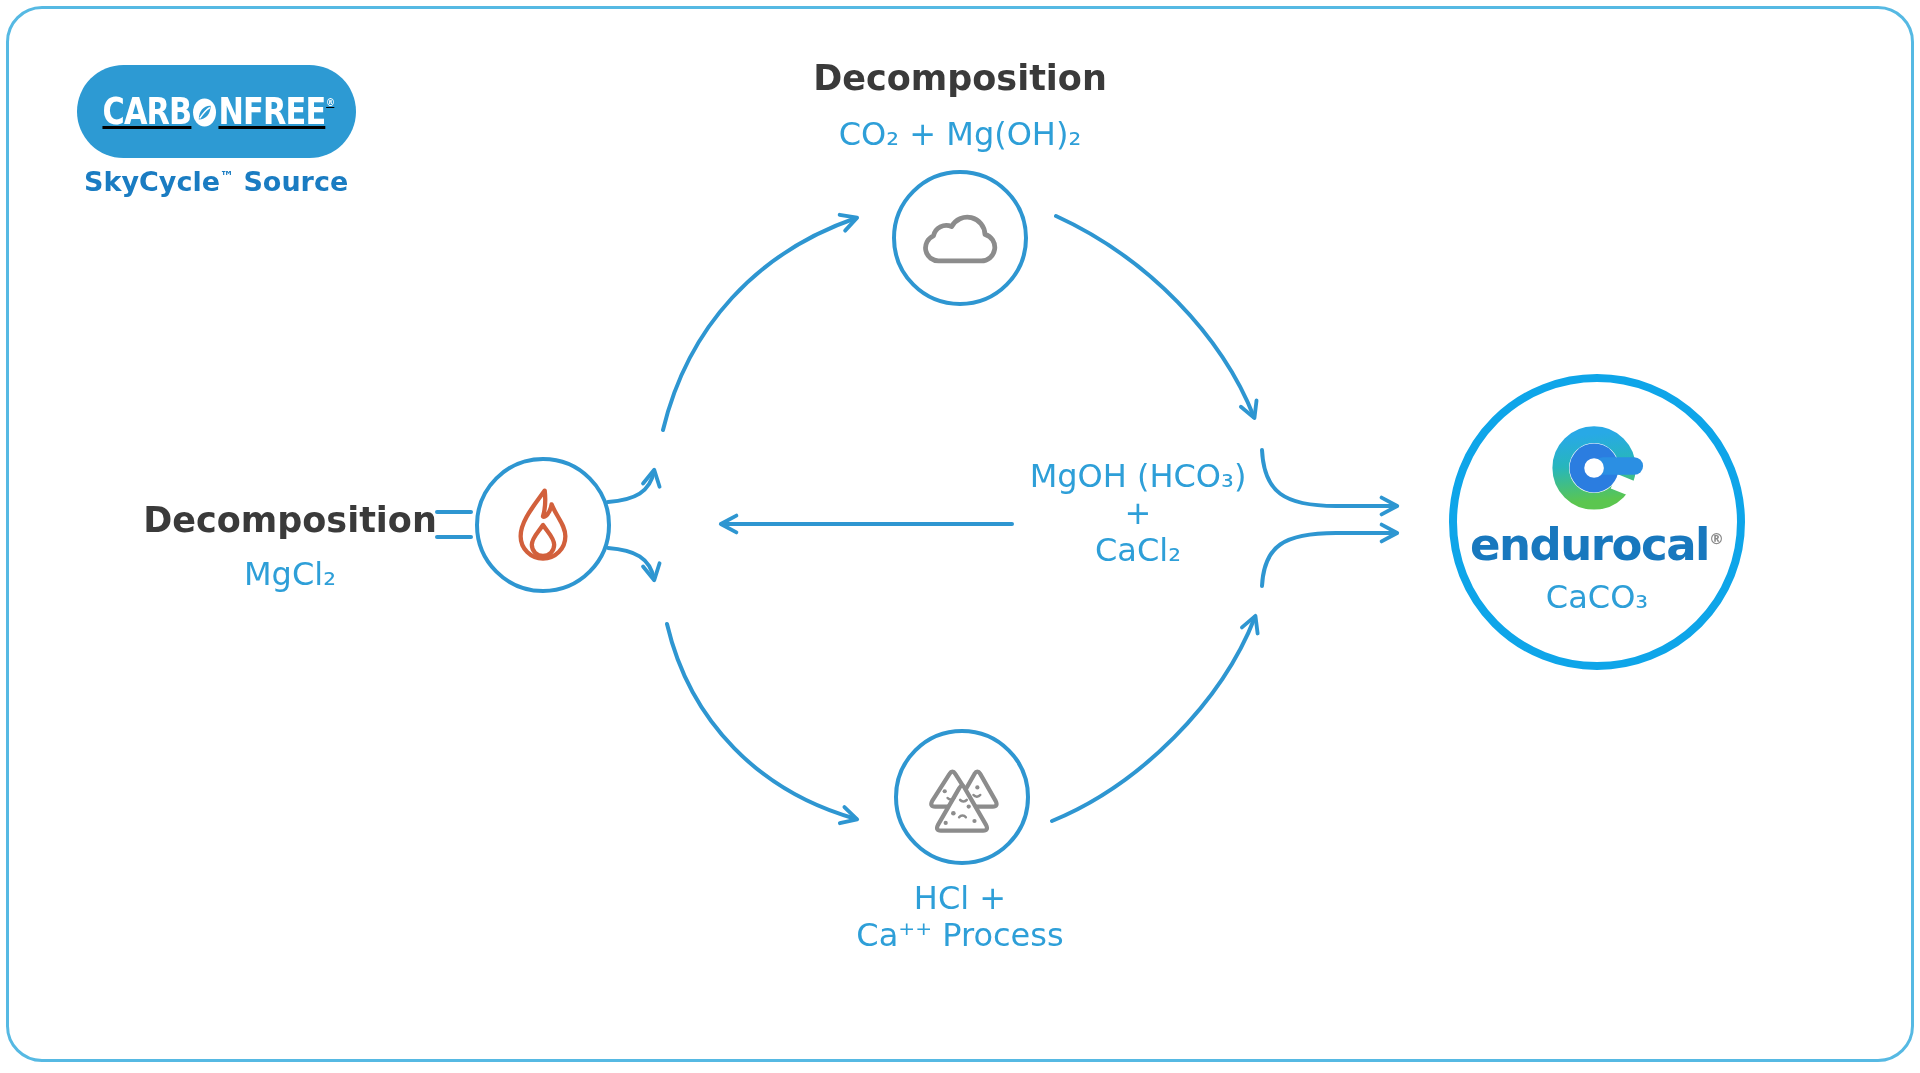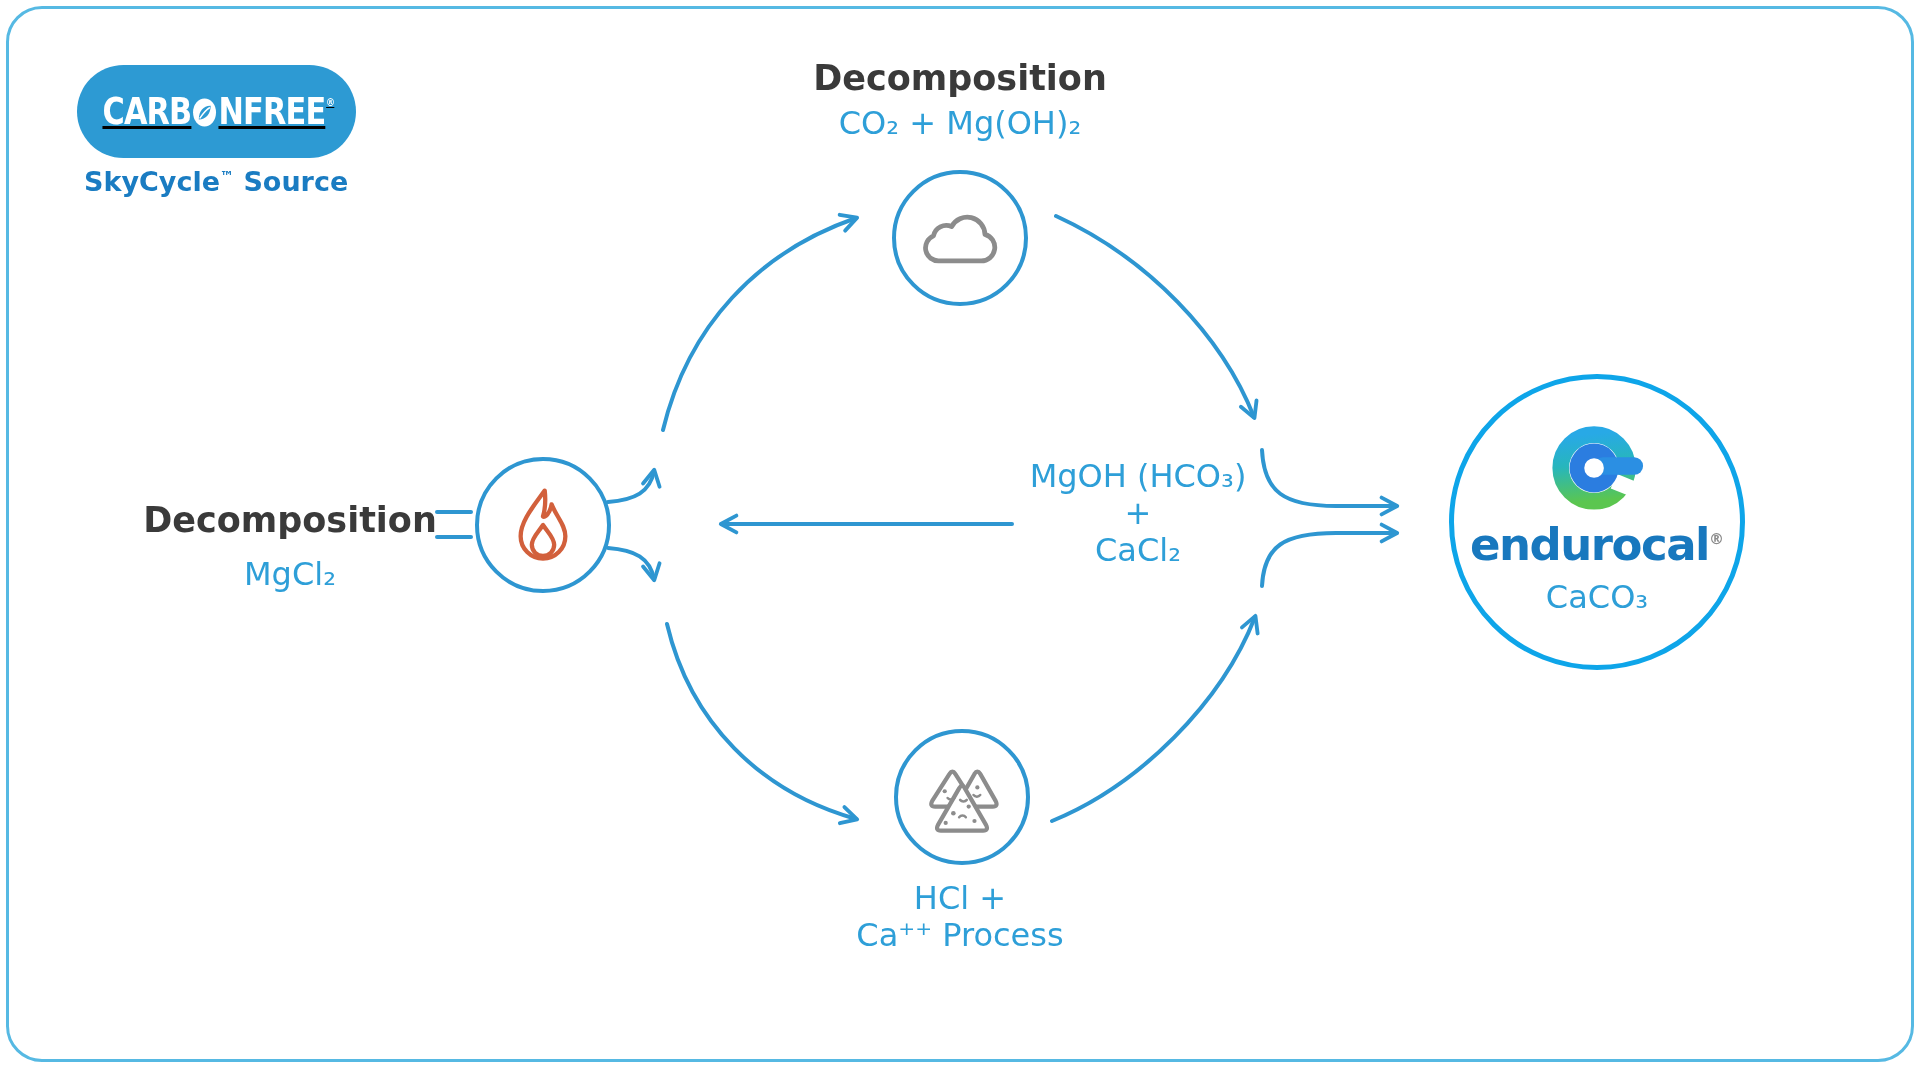--- a/index.html
+++ b/index.html
@@ -5,21 +5,21 @@
   html,body{margin:0;padding:0;background:#ffffff;}
   body{font-family:"DejaVu Sans","Liberation Sans",sans-serif;}
   .canvas{position:relative;width:1920px;height:1073px;background:#fff;overflow:hidden;}
   .frame{position:absolute;left:6px;top:6px;width:1902px;height:1050px;border:3px solid #56B9E3;border-radius:36px;}
   .abs{position:absolute;}
   .center{text-align:center;}
   .node-title{font-size:35px;font-weight:bold;color:#3A3A3A;line-height:40px;}
   .formula{font-size:32px;color:#2E9FD8;line-height:37px;}
   .circle{position:absolute;border-radius:50%;background:#fff;display:flex;align-items:center;justify-content:center;box-sizing:border-box;}
   .small-circle{width:136px;height:136px;border:4px solid #2E96D1;}
-  .big-circle{width:296px;height:296px;border:5px solid #0ea5e9;flex-direction:column;align-items:center;}
+  .big-circle{width:296px;height:296px;border:8px solid #0ea5e9;flex-direction:column;align-items:center;}
   .pill{position:absolute;left:77px;top:65px;width:279px;height:93px;background:#2D9AD3;border-radius:47px;display:flex;align-items:center;text-decoration:underline;}
   .brand{color:#fff;font-size:37px;font-weight:bold;letter-spacing:-1px;transform:scaleX(.82);transform-origin:center;white-space:nowrap;display:flex;align-items:center;}
   .brand .reg{font-size:11px;vertical-align:top;margin:-18px 0 0 1px;}
   .subtitle{position:absolute;left:84px;top:166px;font-size:27px;font-weight:bold;color:#1A7CC2;white-space:nowrap;}
   .subtitle sup{font-size:14px;}
   .endura-word{font-size:45px;font-weight:bold;color:#1878BE;letter-spacing:-1.5px;line-height:48px;white-space:nowrap;}
   .endura-word sup{font-size:15px;color:#8a8a8a;letter-spacing:0;}
   .mid-block{width:400px;}
   svg{display:block;}
 </style>
@@ -79,21 +79,21 @@
       <path d="M40 42 C45 44 47 49 45 54 C40 52 38 47 40 42 Z" fill="#fff"></path>
       <text fill="#fff" font-size="8.5" font-weight="bold" letter-spacing="2">
         <textPath href="#ringPath" startOffset="8">SKYCYCLE</textPath>
       </text>
     </svg>
   </div>
   <div class="subtitle"><span>SkyCycle</span><sup>™</sup><span> Source</span></div>
 
   <div class="abs center" style="left:710px;top:58px;width:500px;">
     <div class="node-title">Decomposition</div>
-    <div class="formula" style="margin-top:7px;">CO₂ +  Mg(OH)₂</div>
+    <div class="formula" style="margin-top:18px;">CO₂ +  Mg(OH)₂</div>
   </div>
   <div class="circle small-circle" style="left:892px;top:170px;">
     <svg width="104" height="66" viewBox="0 0 100 60">
       <path d="M30 52 H70 A13 13 0 0 0 74 26.5 A17 17 0 0 0 42 19 A12.5 12.5 0 0 0 24.5 28 A12.5 12.5 0 0 0 30 52 Z" fill="none" stroke="#8C8C8C" stroke-width="4.6" stroke-linejoin="round" stroke-linecap="round"></path>
     </svg>
   </div>
 
   <div class="abs center" style="left:120px;top:500px;width:340px;">
     <div class="node-title">Decomposition</div>
     <div class="formula" style="margin-top:16px;">MgCl₂</div>

